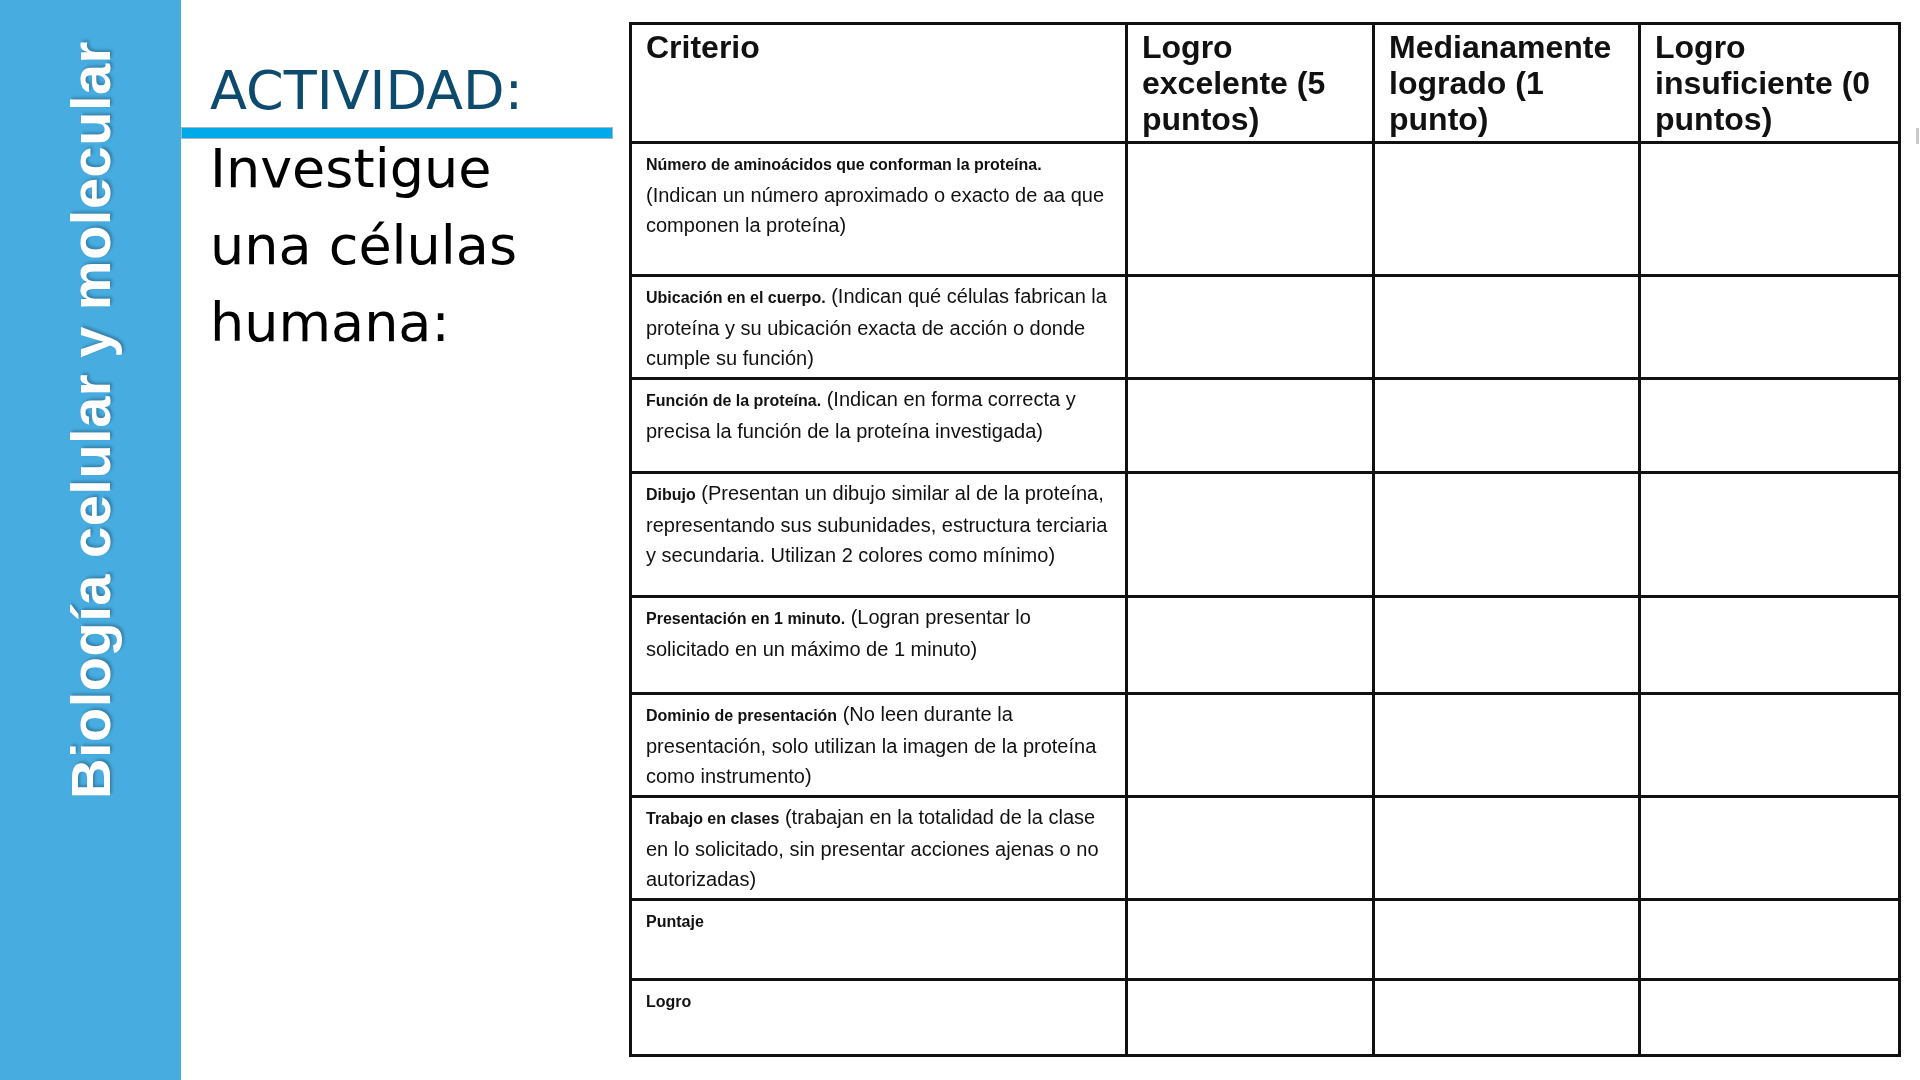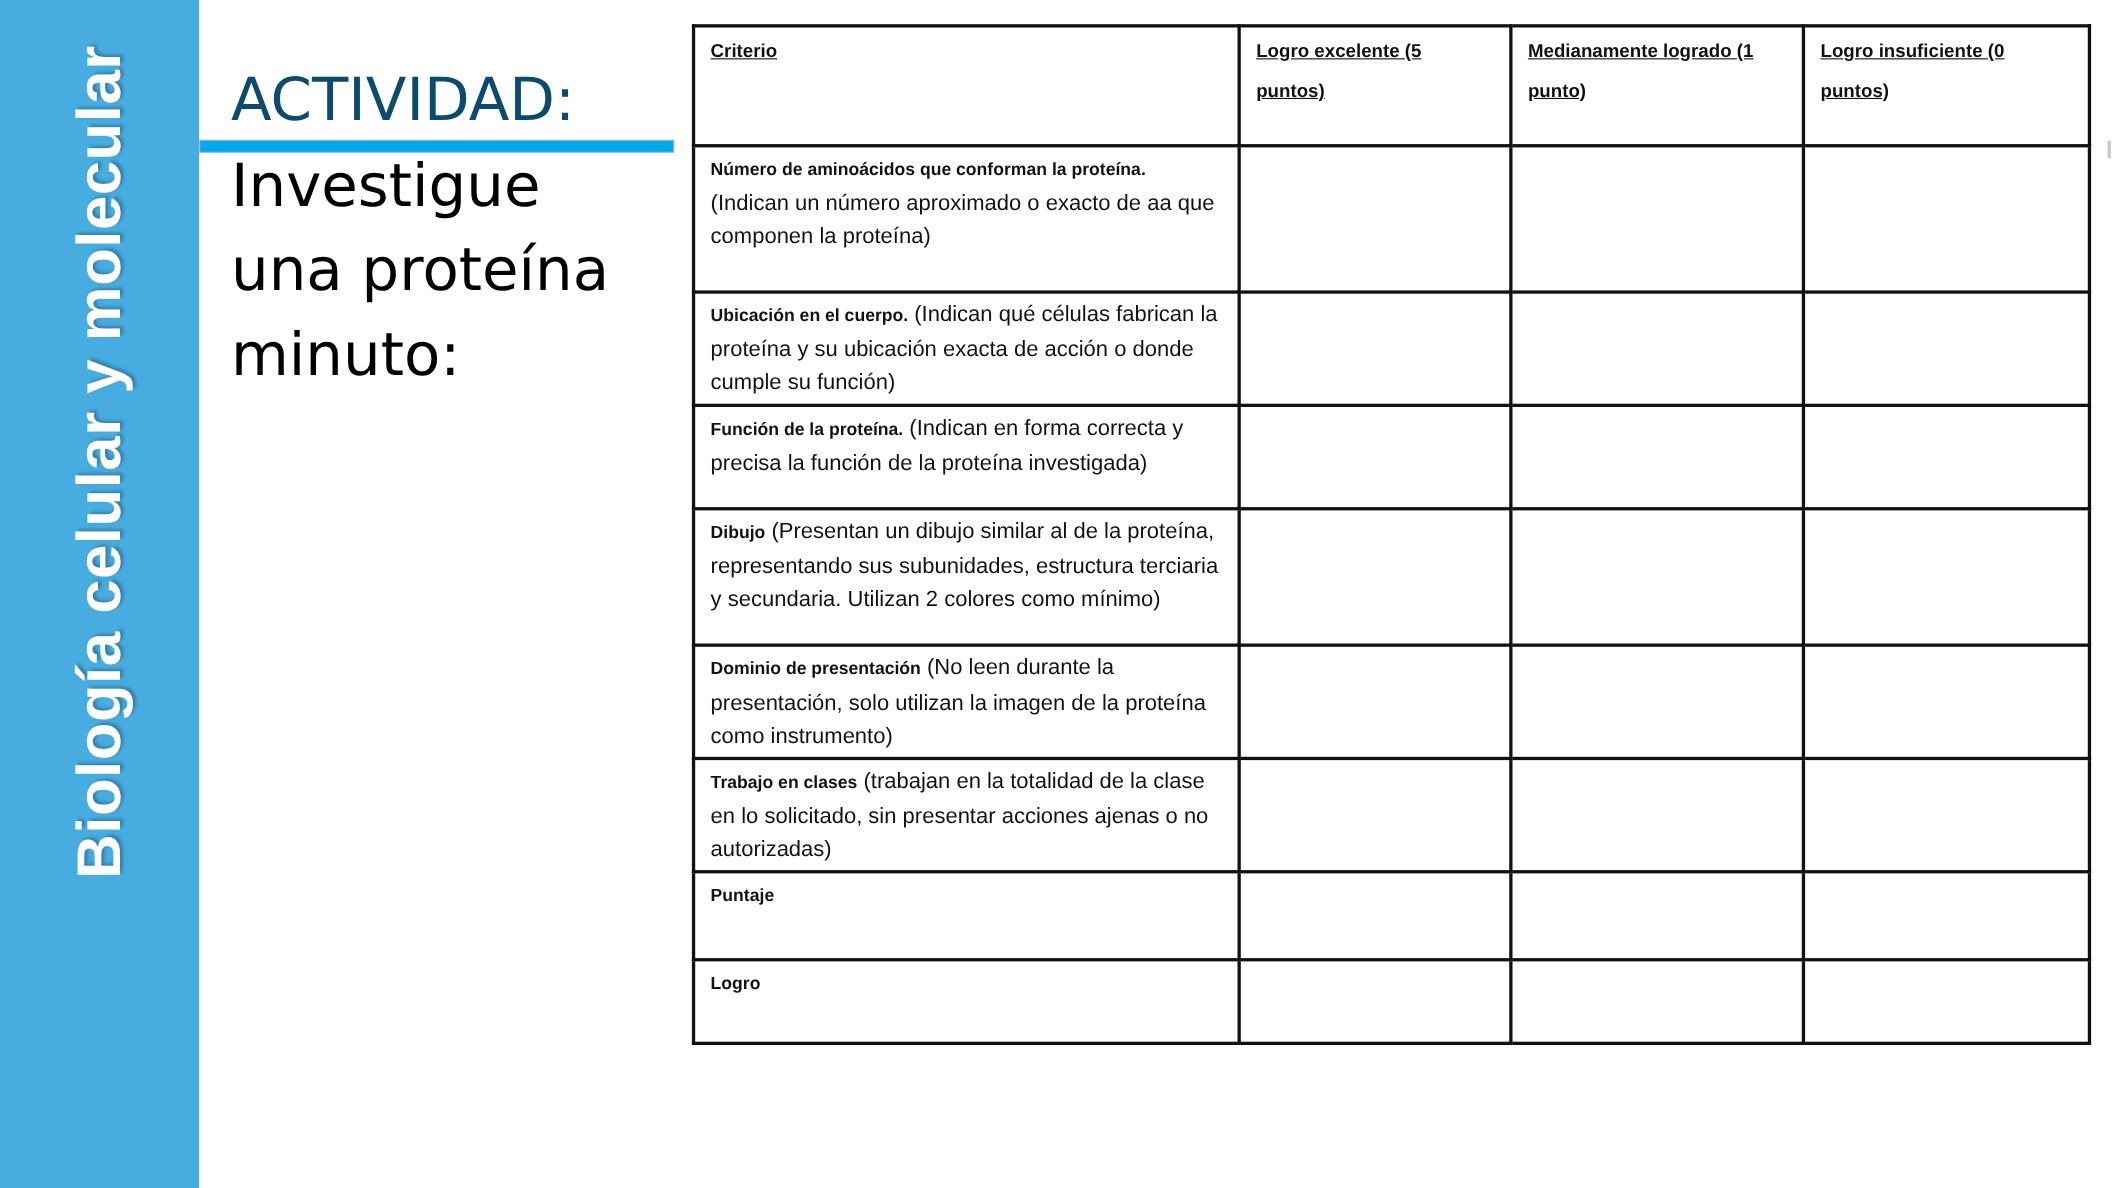--- a/index.html
+++ b/index.html
@@ -80,23 +80,22 @@
     .rubric td, .rubric th {
       border: 3px solid #111111;
       vertical-align: top;
       text-align: left;
       padding: 4px 14px;
       font-size: 21px;
       line-height: 30px;
     }
     .rubric th {
       font-weight: bold;
-      font-size: 17px;
+      font-size: 32px;
       line-height: 36px;
-      text-decoration: underline;
     }
     .crit-title {
       font-weight: bold;
       font-size: 16px;
     }
     .crit-desc {
       font-weight: normal;
       font-size: 20px;
     }
     .score-cell {
@@ -116,21 +115,21 @@
 
 <div class="slide">
   <div class="sidebar">
     <div class="sidebar-title">Biología celular y molecular</div>
   </div>
 
   <div class="title-block">
     <span class="title-line1">ACTIVIDAD:</span>
   </div>
   <div class="accent-line"></div>
-  <div class="title-rest">Investigue una proteína minuto:</div>
+  <div class="title-rest">Investigue una células humana:</div>
 
   <table class="rubric">
     <colgroup>
       <col style="width:496px">
       <col style="width:247px">
       <col style="width:266px">
       <col style="width:260px">
     </colgroup>
     <thead>
       <tr style="height:109px">
@@ -158,20 +157,26 @@
         <td class="score-cell"></td>
         <td class="score-cell"></td>
         <td class="score-cell"></td>
       </tr>
       <tr style="height:124px">
         <td><span class="crit-title">Dibujo</span><span class="crit-desc"> (Presentan un dibujo similar al de la proteína, representando sus subunidades, estructura terciaria y secundaria. Utilizan 2 colores como mínimo)</span></td>
         <td class="score-cell"></td>
         <td class="score-cell"></td>
         <td class="score-cell"></td>
       </tr>
+      <tr style="height:97px">
+        <td><span class="crit-title">Presentación en 1 minuto.</span><span class="crit-desc"> (Logran presentar lo solicitado en un máximo de 1 minuto)</span></td>
+        <td class="score-cell"></td>
+        <td class="score-cell"></td>
+        <td class="score-cell"></td>
+      </tr>
       <tr style="height:96px">
         <td><span class="crit-title">Dominio de presentación</span><span class="crit-desc"> (No leen durante la presentación, solo utilizan la imagen de la proteína como instrumento)</span></td>
         <td class="score-cell"></td>
         <td class="score-cell"></td>
         <td class="score-cell"></td>
       </tr>
       <tr style="height:96px">
         <td><span class="crit-title">Trabajo en clases</span><span class="crit-desc"> (trabajan en la totalidad de la clase en lo solicitado, sin presentar acciones ajenas o no autorizadas)</span></td>
         <td class="score-cell"></td>
         <td class="score-cell"></td>

